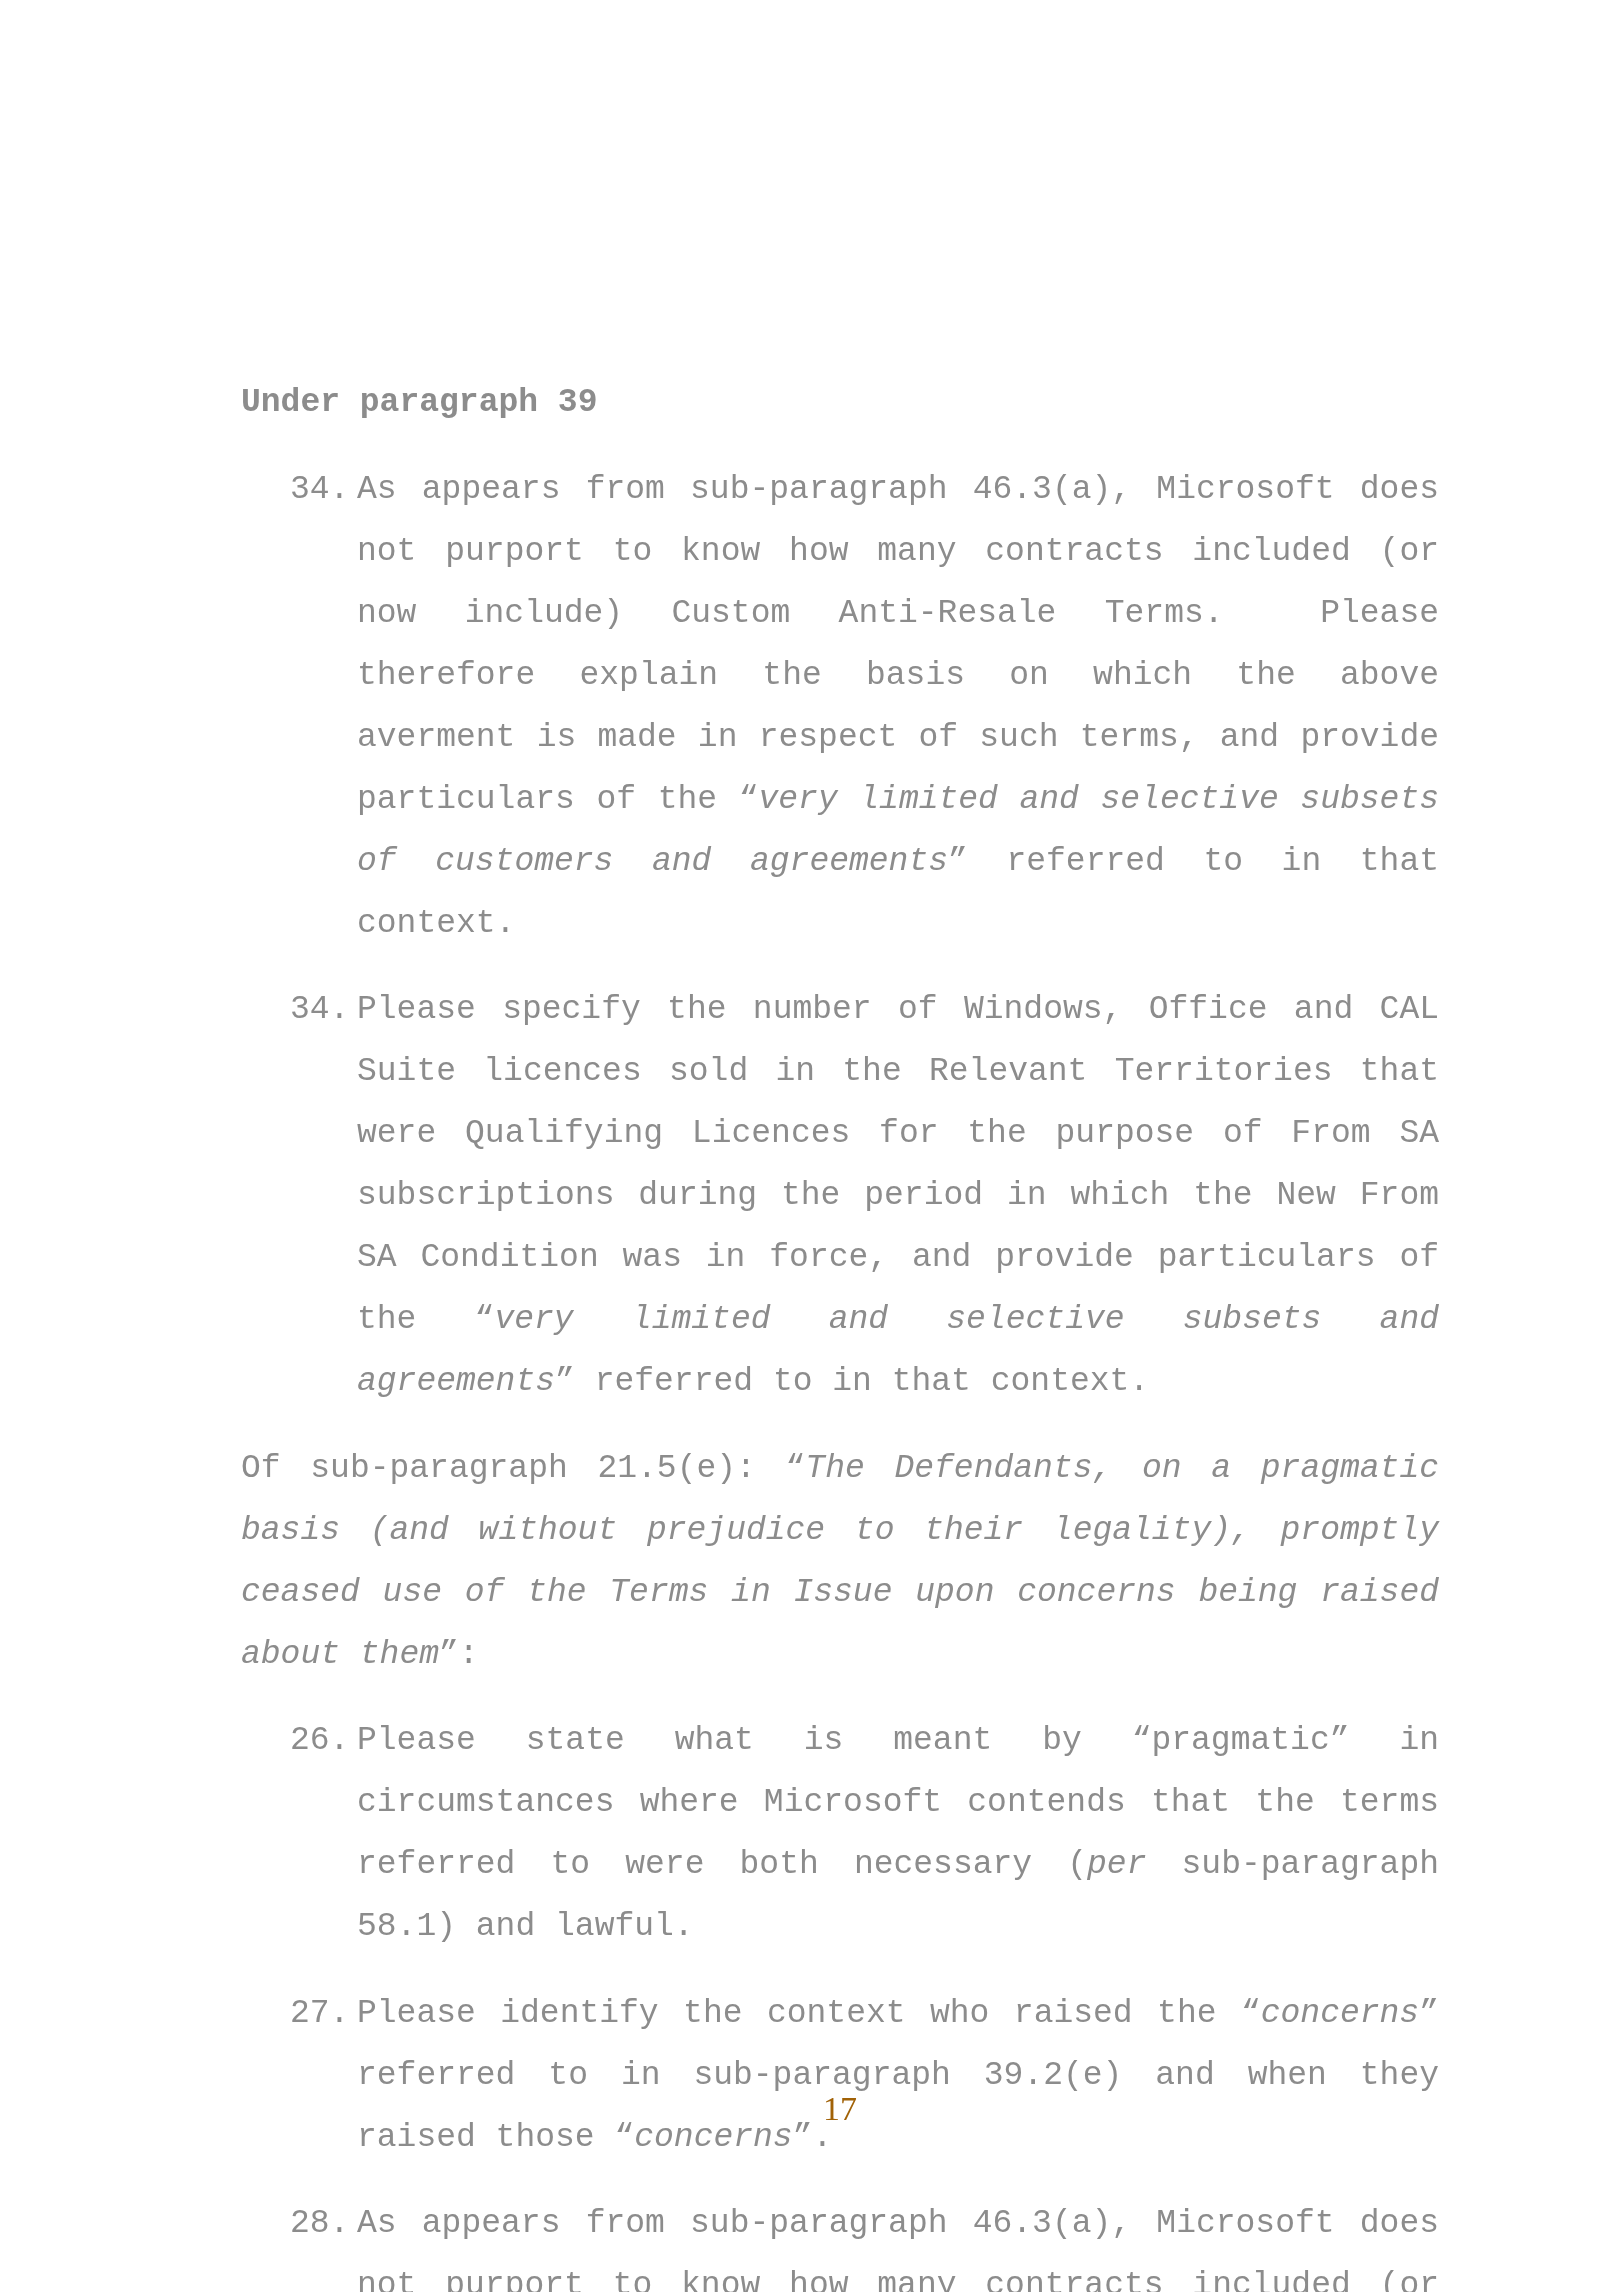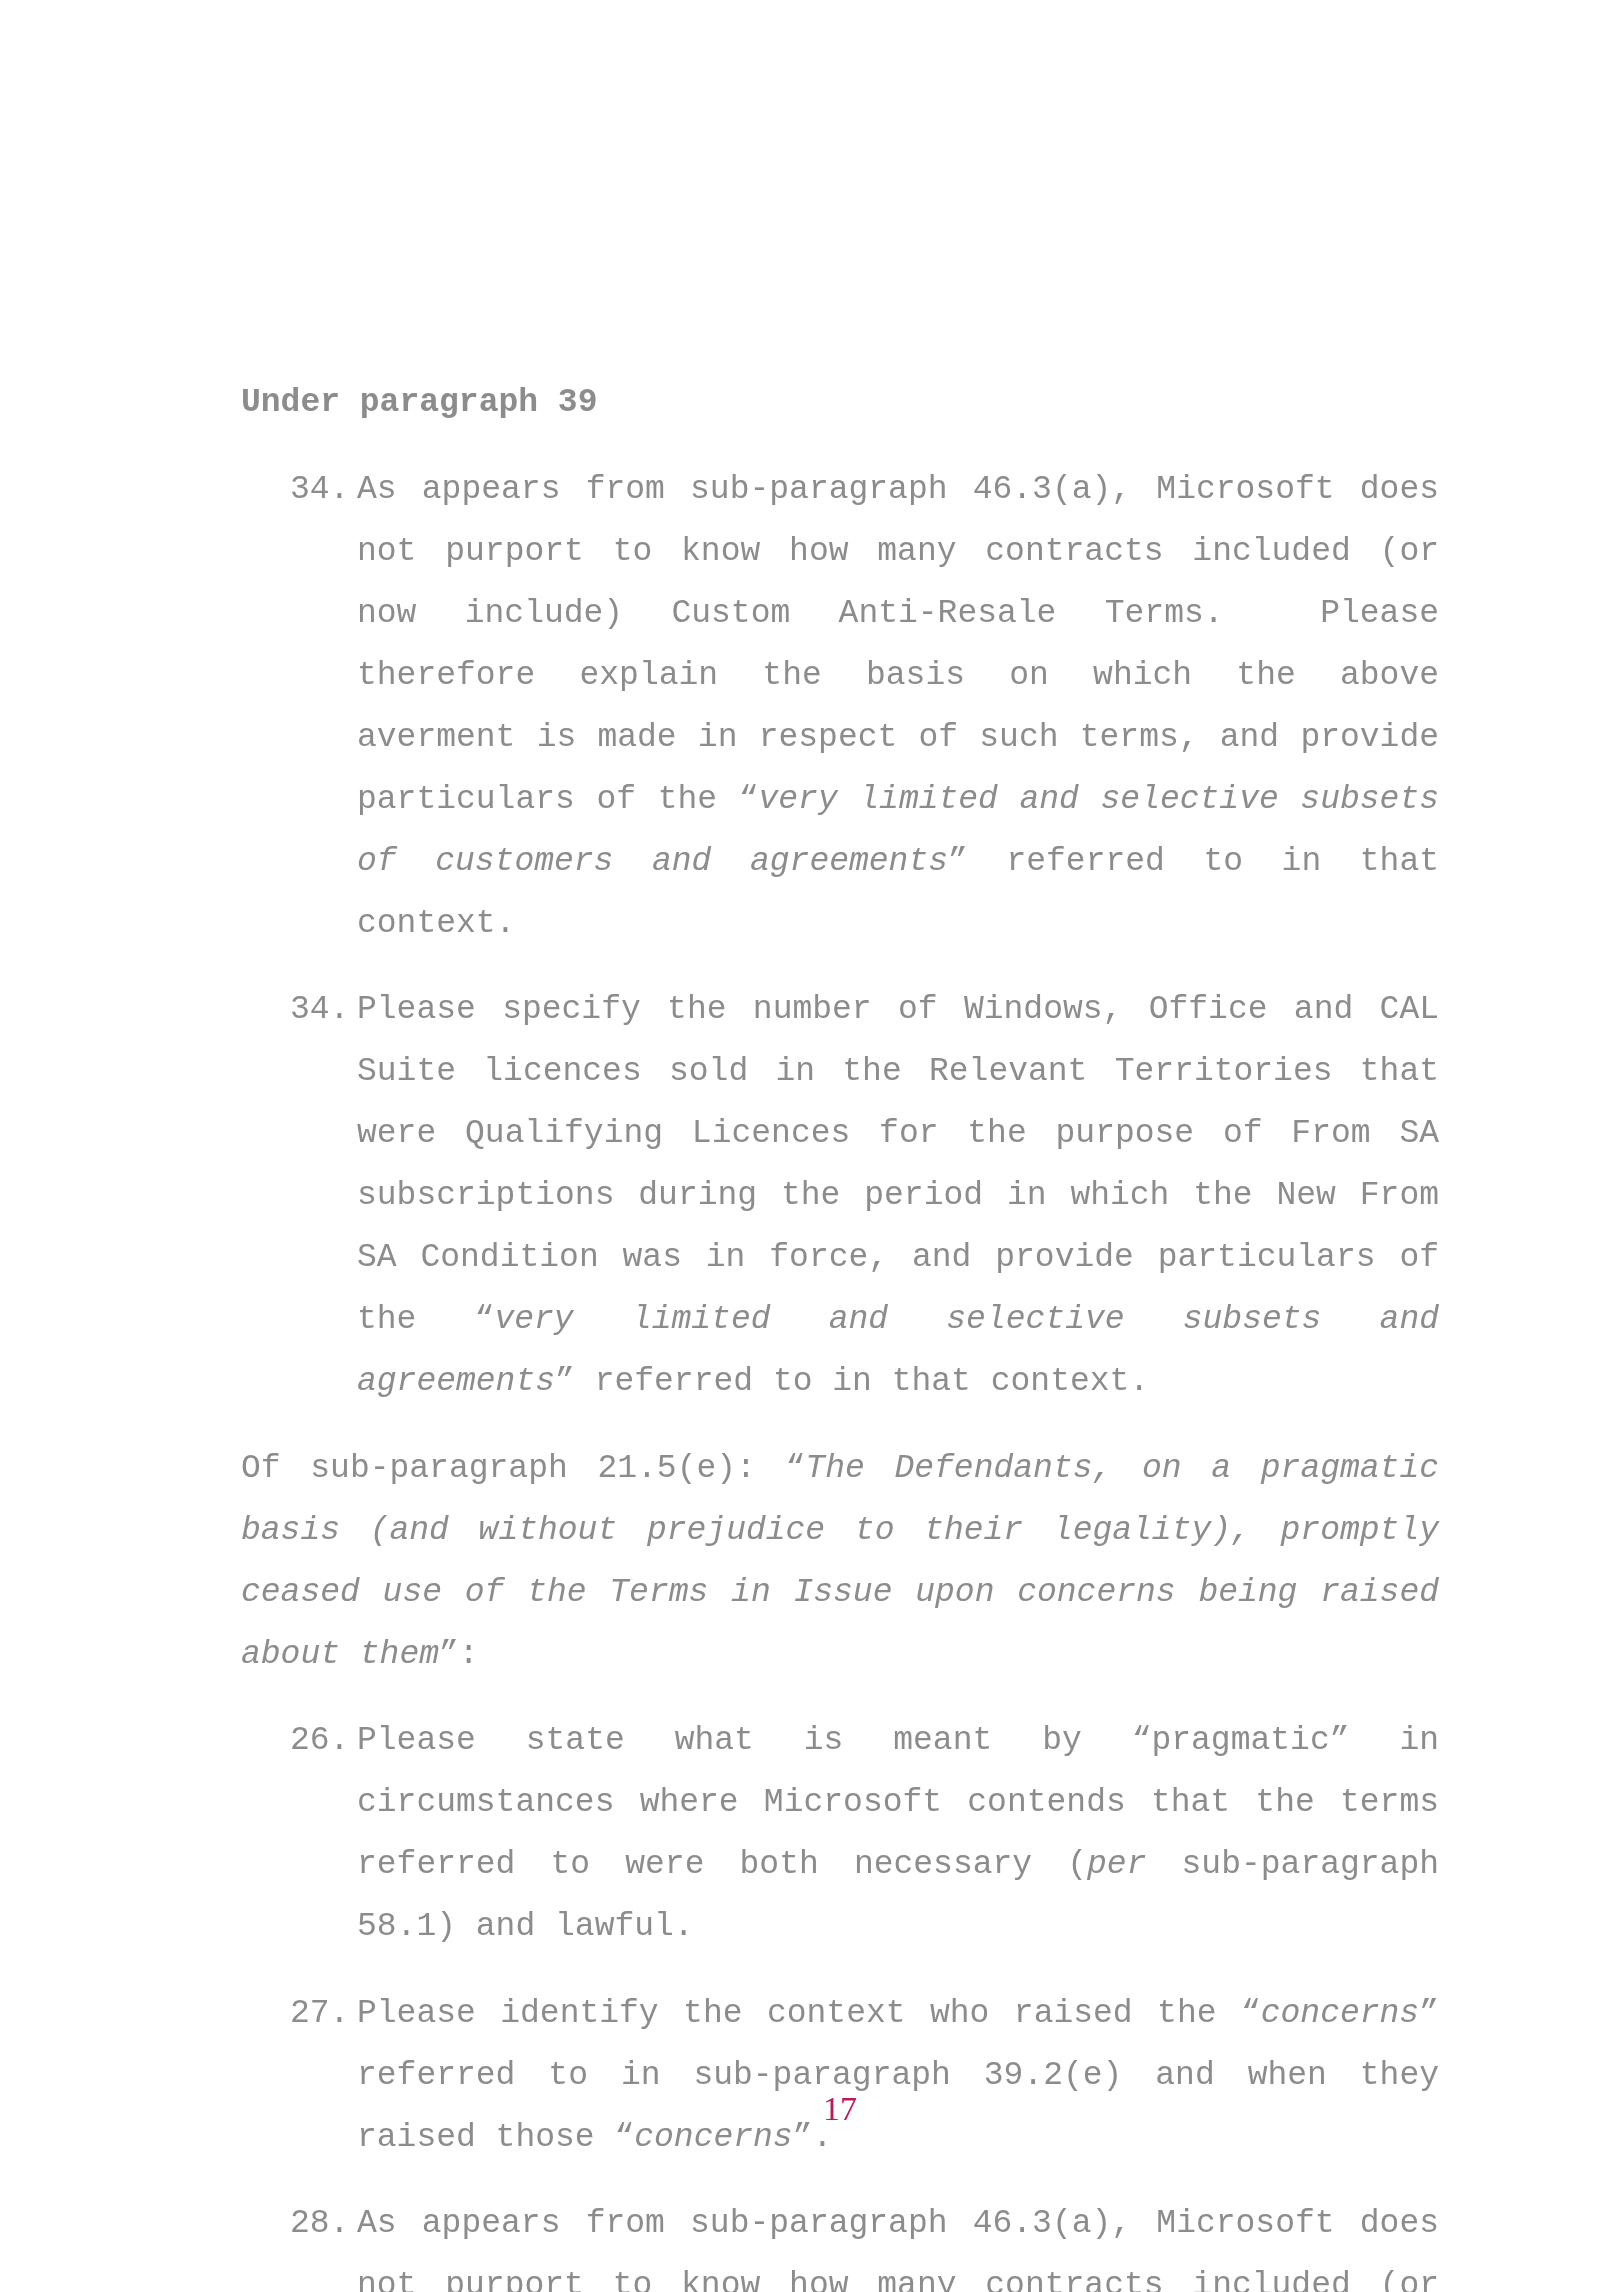--- a/index.html
+++ b/index.html
@@ -91,15 +91,15 @@
       <div class="itxt"><span>Please identify the context who raised the “</span><em>concerns</em><span>” referred to in sub-paragraph 39.2(e) and when they raised those “</span><em>concerns</em><span>”.</span></div>
     </section>
 
     <section class="item">
       <span class="num">28.</span>
       <div class="itxt"><span>As appears from sub-paragraph 46.3(a), Microsoft does not purport to know how many contracts included (or now include) Custom Anti-Resale Terms.&nbsp; Please</span></div>
     </section>
 
   </main>
 
-  <footer class="page-number" style="color: #be185d; text-align: center;">17</footer>
+  <footer class="page-number" style="color: #a16207; text-align: center;">17</footer>
 </div>
 
 
 </body></html>

